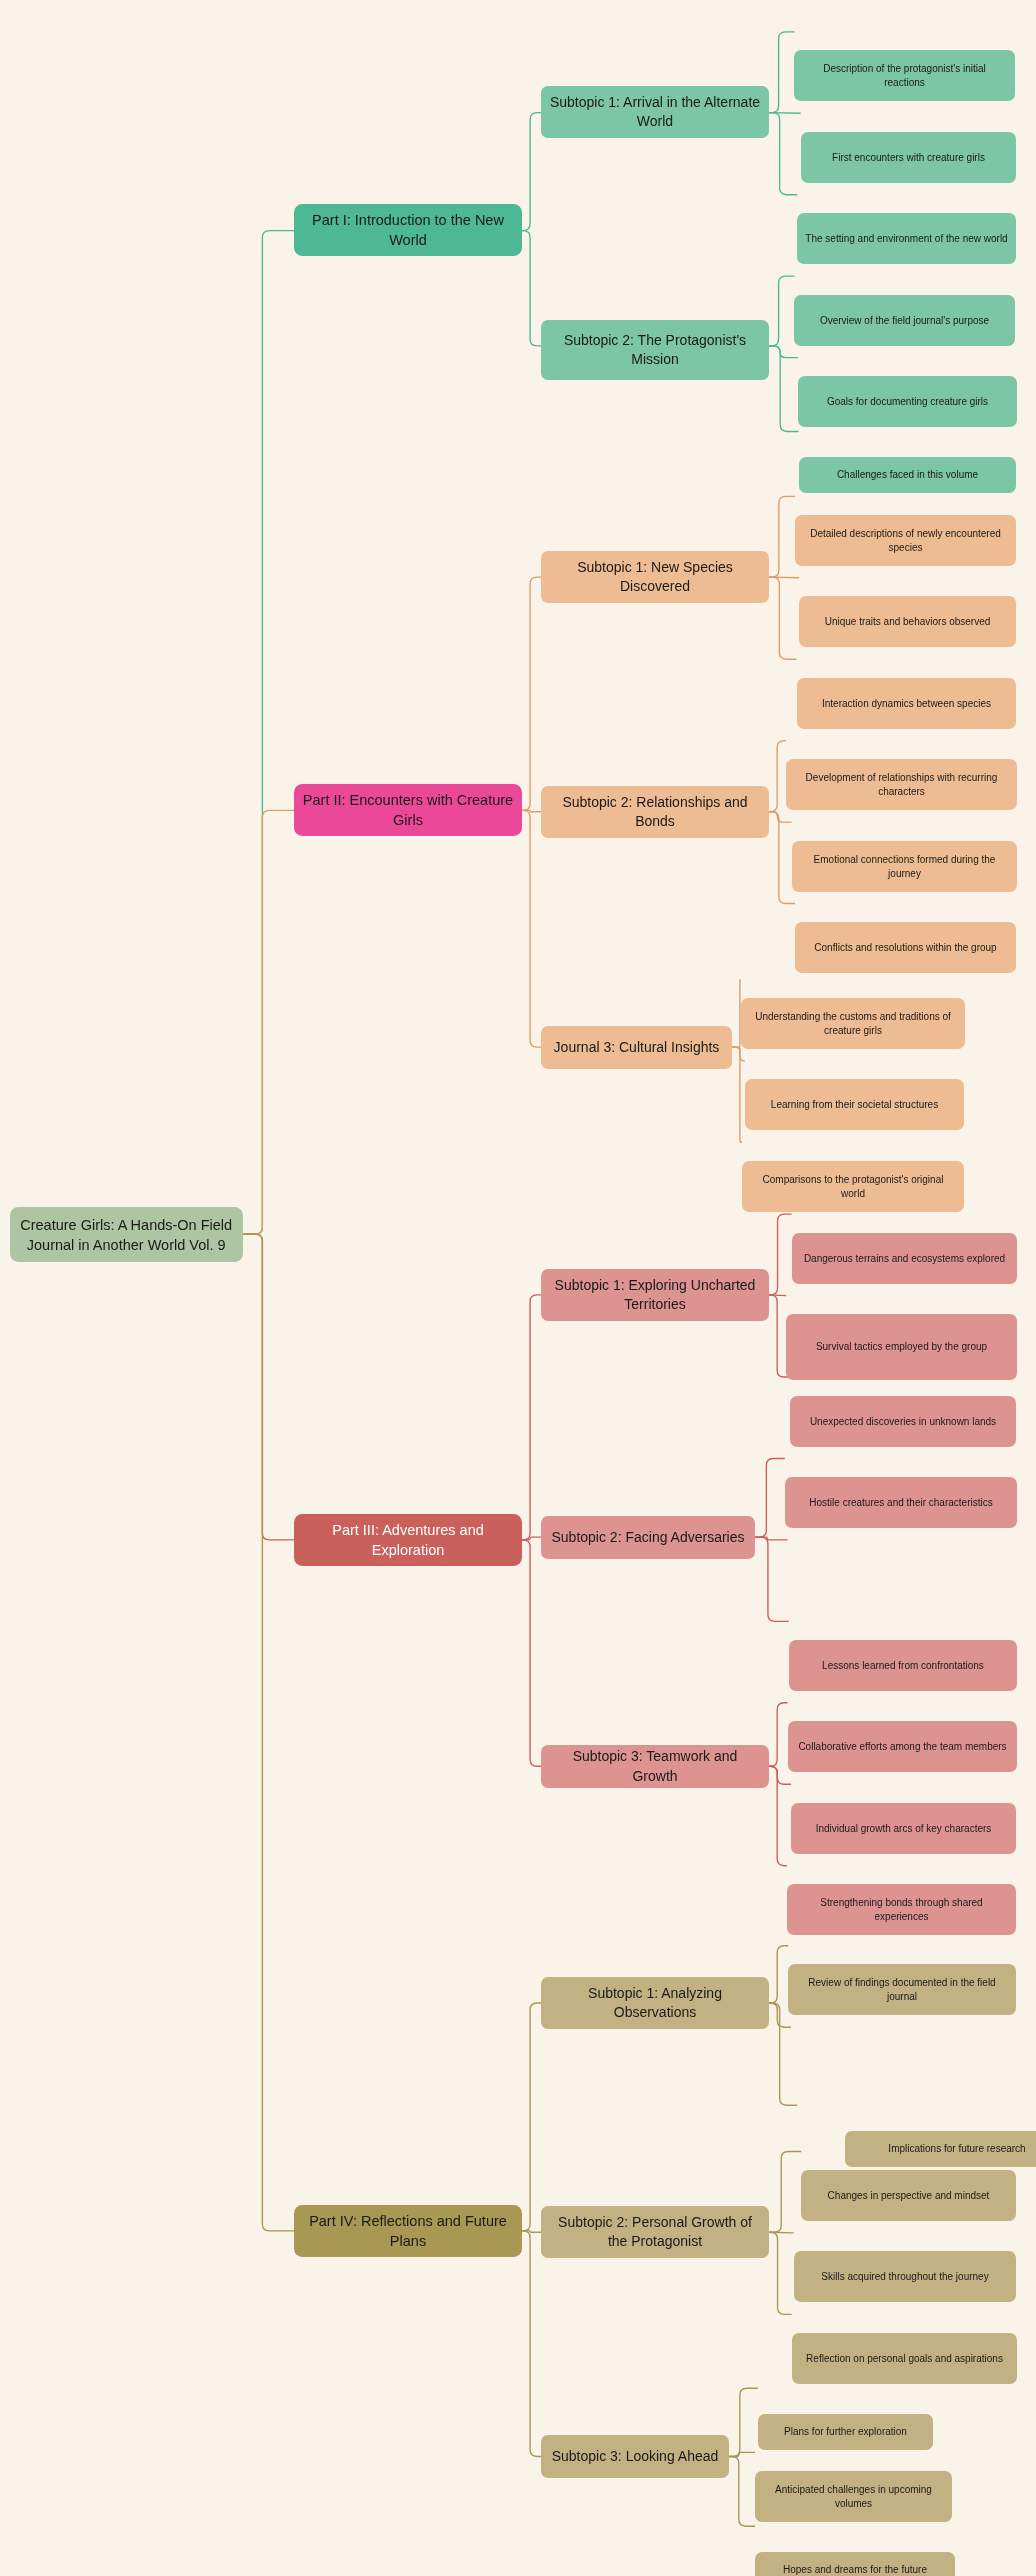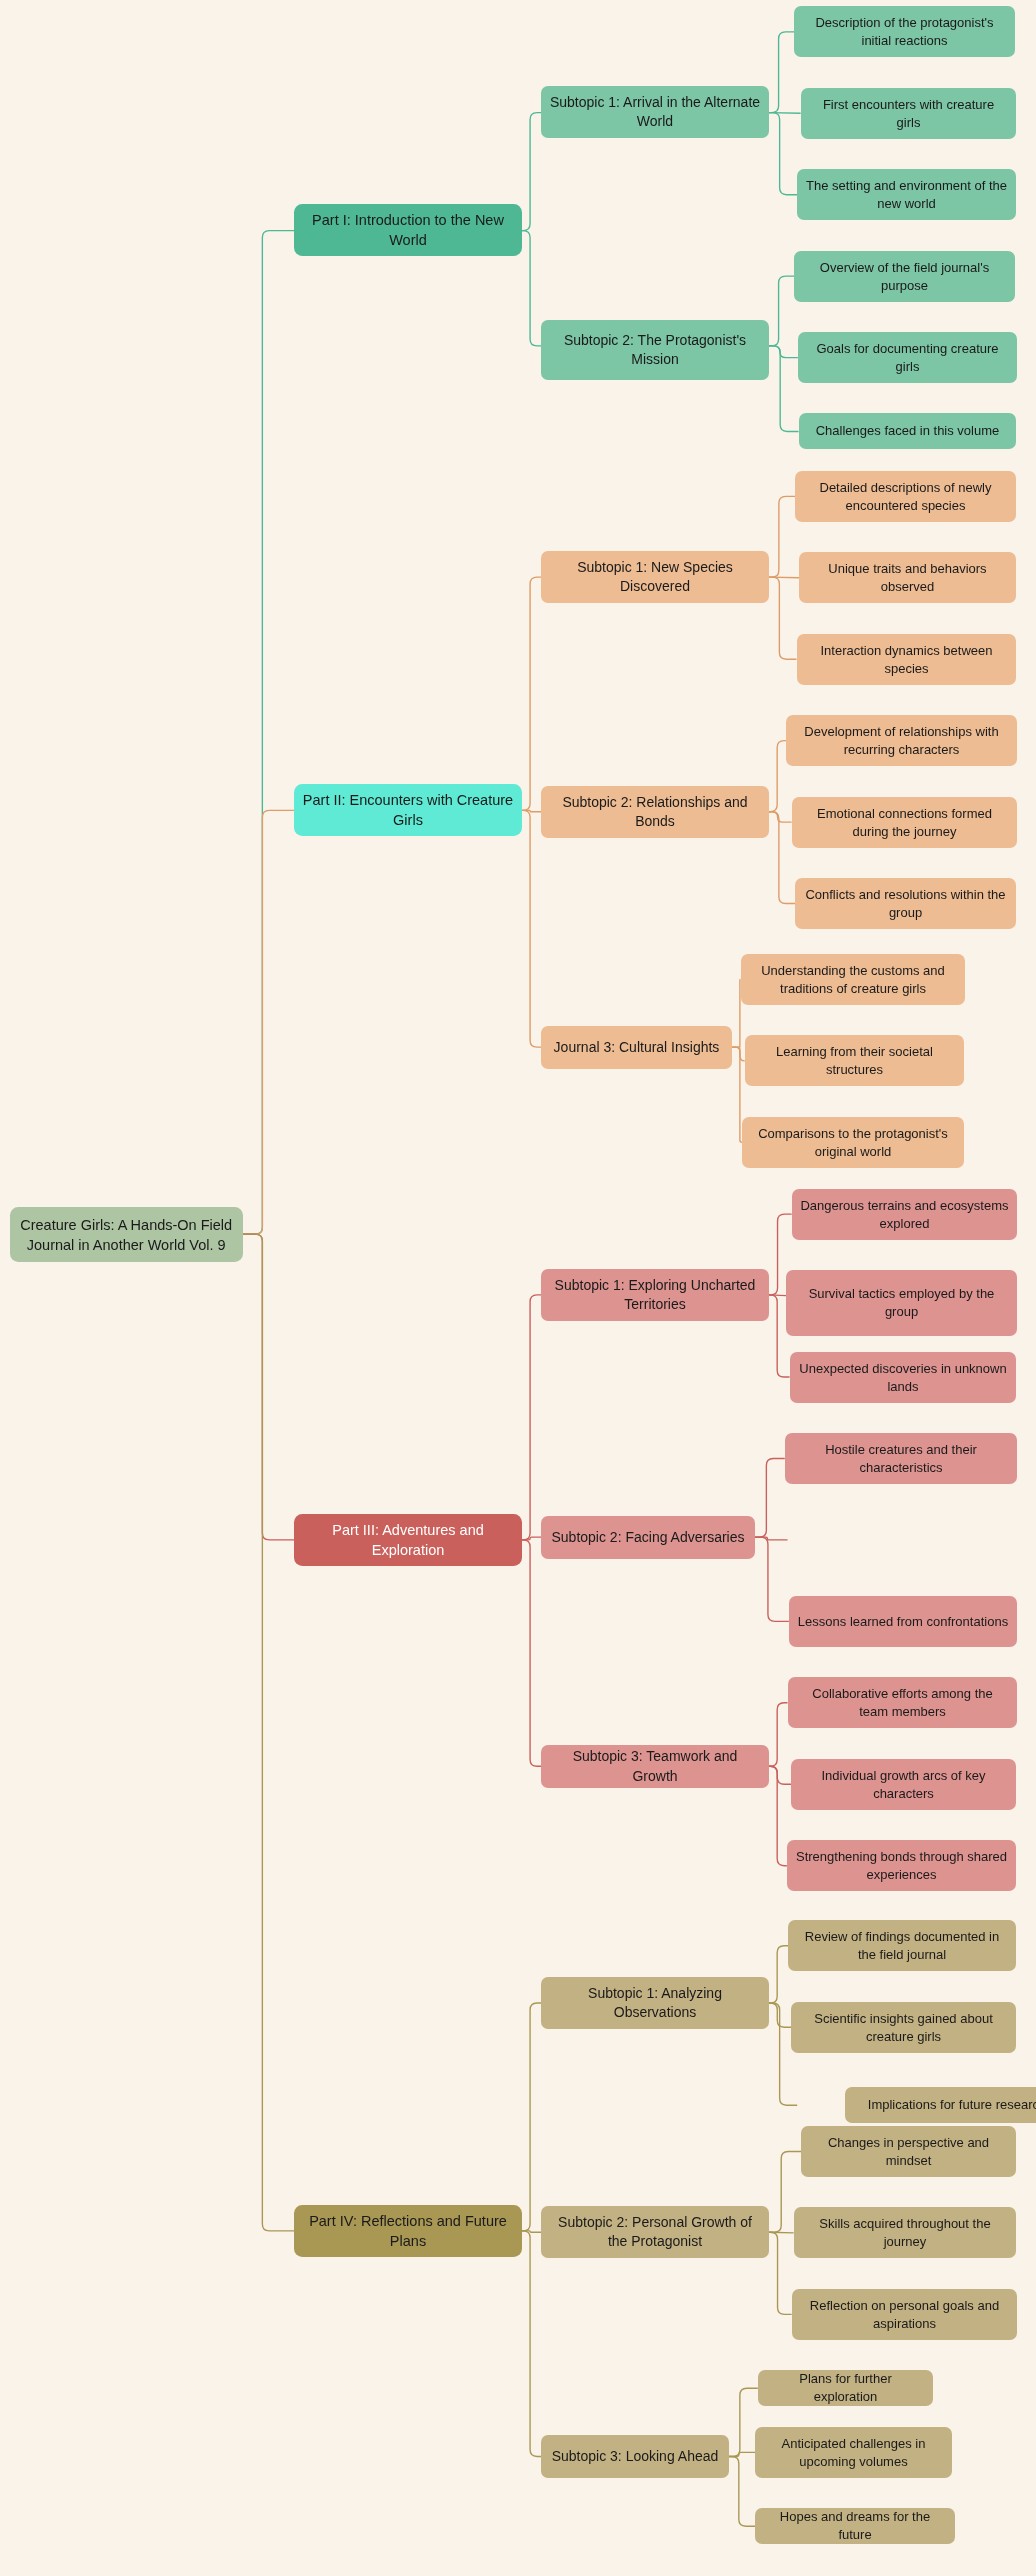--- a/index.html
+++ b/index.html
@@ -19,21 +19,21 @@
     text-align:center;
     border-radius:7px;
     color:#1a1a1a;
     line-height:1.38;
     padding:4.1px 8.3px;
     font-size:13px;
   }
   .node.level0{font-size:14.5px;border-radius:8.3px;}
   .node.level1{font-size:14.5px;border-radius:8.3px;}
   .node.level2{font-size:14px;}
-  .node.level3{font-size:13px;}
+  .node.level3{font-size:10px;margin-top:44px;}
 </style>
 </head>
 <body>
 
 <div id="canvas">
   <svg id="links" viewBox="0 0 1501 3732" width="1036" height="2576">
       <path d="M 352 1788 L 370.12 1788 Q 380.12 1788 380.12 1778 L 380.12 344 Q 380.12 334 390.12 334 L 426 334" fill="none" stroke="#4eb894" stroke-width="2"></path>
       <path d="M 756 334 L 758 334 Q 768 334 768 324 L 768 173 Q 768 163 778 163 L 784 163" fill="none" stroke="#4eb894" stroke-width="2"></path>
       <path d="M 1114 163 L 1118.06 163 Q 1128.06 163 1128.06 153 L 1128.06 56 Q 1128.06 46 1138.06 46 L 1151 46" fill="none" stroke="#4eb894" stroke-width="2"></path>
       <path d="M 1114 163 L 1160 164" fill="none" stroke="#4eb894" stroke-width="2"></path>
@@ -85,21 +85,21 @@
 <div class="node level0" style="left: 9.7px; top: 1207px; width: 233px; height: 55px; background: rgb(174, 197, 164); color: rgb(26, 26, 26);">Creature Girls: A Hands-On Field Journal in Another World Vol. 9</div>
     <div class="node level1" style="left: 294px; top: 204px; width: 228px; height: 52px; background: rgb(78, 184, 148); color: rgb(26, 26, 26);">Part I: Introduction to the New World</div>
     <div class="node level2" style="left: 541px; top: 86px; width: 228px; height: 52px; background: rgb(124, 197, 165); color: rgb(26, 26, 26);">Subtopic 1: Arrival in the Alternate World</div>
     <div class="node level3" style="left: 794px; top: 6.2px; width: 221px; height: 51px; background: rgb(124, 197, 165); color: rgb(26, 26, 26);">Description of the protagonist's initial reactions</div>
     <div class="node level3" style="left: 801px; top: 88px; width: 215px; height: 51px; background: rgb(124, 197, 165); color: rgb(26, 26, 26);">First encounters with creature girls</div>
     <div class="node level3" style="left: 797px; top: 169px; width: 219px; height: 51px; background: rgb(124, 197, 165); color: rgb(26, 26, 26);">The setting and environment of the new world</div>
     <div class="node level2" style="left: 541px; top: 320px; width: 228px; height: 60px; background: rgb(124, 197, 165); color: rgb(26, 26, 26);">Subtopic 2: The Protagonist's Mission</div>
     <div class="node level3" style="left: 794px; top: 251px; width: 221px; height: 51px; background: rgb(124, 197, 165); color: rgb(26, 26, 26);">Overview of the field journal's purpose</div>
     <div class="node level3" style="left: 798px; top: 332px; width: 219px; height: 51px; background: rgb(124, 197, 165); color: rgb(26, 26, 26);">Goals for documenting creature girls</div>
     <div class="node level3" style="left: 799px; top: 413px; width: 217px; height: 36px; background: rgb(124, 197, 165); color: rgb(26, 26, 26);">Challenges faced in this volume</div>
-    <div class="node level1" style="left: 294px; top: 784px; width: 228px; height: 52px; background: #5eead4; color: rgb(26, 26, 26);">Part II: Encounters with Creature Girls</div>
+    <div class="node level1" style="left: 294px; top: 784px; width: 228px; height: 52px; background: #ec4899; color: rgb(26, 26, 26);">Part II: Encounters with Creature Girls</div>
     <div class="node level2" style="left: 541px; top: 551px; width: 228px; height: 52px; background: rgb(237, 188, 147); color: rgb(26, 26, 26);">Subtopic 1: New Species Discovered</div>
     <div class="node level3" style="left: 795px; top: 471px; width: 221px; height: 51px; background: rgb(237, 188, 147); color: rgb(26, 26, 26);">Detailed descriptions of newly encountered species</div>
     <div class="node level3" style="left: 799px; top: 552px; width: 217px; height: 51px; background: rgb(237, 188, 147); color: rgb(26, 26, 26);">Unique traits and behaviors observed</div>
     <div class="node level3" style="left: 797px; top: 634px; width: 219px; height: 51px; background: rgb(237, 188, 147); color: rgb(26, 26, 26);">Interaction dynamics between species</div>
     <div class="node level2" style="left: 541px; top: 786px; width: 228px; height: 52px; background: rgb(237, 188, 147); color: rgb(26, 26, 26);">Subtopic 2: Relationships and Bonds</div>
     <div class="node level3" style="left: 786px; top: 715px; width: 231px; height: 51px; background: rgb(237, 188, 147); color: rgb(26, 26, 26);">Development of relationships with recurring characters</div>
     <div class="node level3" style="left: 792px; top: 797px; width: 225px; height: 51px; background: rgb(237, 188, 147); color: rgb(26, 26, 26);">Emotional connections formed during the journey</div>
     <div class="node level3" style="left: 795px; top: 878px; width: 221px; height: 51px; background: rgb(237, 188, 147); color: rgb(26, 26, 26);">Conflicts and resolutions within the group</div>
     <div class="node level2" style="left: 541px; top: 1026px; width: 191px; height: 43px; background: rgb(237, 188, 147); color: rgb(26, 26, 26);">Journal 3: Cultural Insights</div>
     <div class="node level3" style="left: 741px; top: 954px; width: 224px; height: 51px; background: rgb(237, 188, 147); color: rgb(26, 26, 26);">Understanding the customs and traditions of creature girls</div>
@@ -113,21 +113,20 @@
     <div class="node level2" style="left: 541px; top: 1516px; width: 214px; height: 43px; background: rgb(221, 148, 144); color: rgb(26, 26, 26);">Subtopic 2: Facing Adversaries</div>
     <div class="node level3" style="left: 785px; top: 1433px; width: 232px; height: 51px; background: rgb(221, 148, 144); color: rgb(26, 26, 26);">Hostile creatures and their characteristics</div>
     <div class="node level3" style="left: 789px; top: 1596px; width: 228px; height: 51px; background: rgb(221, 148, 144); color: rgb(26, 26, 26);">Lessons learned from confrontations</div>
     <div class="node level2" style="left: 541px; top: 1745px; width: 228px; height: 43px; background: rgb(221, 148, 144); color: rgb(26, 26, 26);">Subtopic 3: Teamwork and Growth</div>
     <div class="node level3" style="left: 788px; top: 1677px; width: 229px; height: 51px; background: rgb(221, 148, 144); color: rgb(26, 26, 26);">Collaborative efforts among the team members</div>
     <div class="node level3" style="left: 791px; top: 1759px; width: 225px; height: 51px; background: rgb(221, 148, 144); color: rgb(26, 26, 26);">Individual growth arcs of key characters</div>
     <div class="node level3" style="left: 787px; top: 1840px; width: 229px; height: 51px; background: rgb(221, 148, 144); color: rgb(26, 26, 26);">Strengthening bonds through shared experiences</div>
     <div class="node level1" style="left: 294px; top: 2205px; width: 228px; height: 52px; background: rgb(169, 151, 84); color: rgb(26, 26, 26);">Part IV: Reflections and Future Plans</div>
     <div class="node level2" style="left: 541px; top: 1977px; width: 228px; height: 52px; background: rgb(194, 177, 131); color: rgb(26, 26, 26);">Subtopic 1: Analyzing Observations</div>
     <div class="node level3" style="left: 788px; top: 1920px; width: 228px; height: 51px; background: rgb(194, 177, 131); color: rgb(26, 26, 26);">Review of findings documented in the field journal</div>
-    <div class="node level3" style="left: 791px; top: 2002px; width: 225px; height: 51px; background: rgb(194, 177, 131); color: rgb(26, 26, 26);">Scientific insights gained about creature girls</div>
     <div class="node level3" style="left: 845px; top: 2087px; width: 224px; height: 36px; background: rgb(194, 177, 131); color: rgb(26, 26, 26);">Implications for future research</div>
     <div class="node level2" style="left: 541px; top: 2206px; width: 228px; height: 52px; background: rgb(194, 177, 131); color: rgb(26, 26, 26);">Subtopic 2: Personal Growth of the Protagonist</div>
     <div class="node level3" style="left: 801px; top: 2126px; width: 215px; height: 51px; background: rgb(194, 177, 131); color: rgb(26, 26, 26);">Changes in perspective and mindset</div>
     <div class="node level3" style="left: 794px; top: 2207px; width: 222px; height: 51px; background: rgb(194, 177, 131); color: rgb(26, 26, 26);">Skills acquired throughout the journey</div>
     <div class="node level3" style="left: 792px; top: 2289px; width: 225px; height: 51px; background: rgb(194, 177, 131); color: rgb(26, 26, 26);">Reflection on personal goals and aspirations</div>
     <div class="node level2" style="left: 541px; top: 2435px; width: 188px; height: 43px; background: rgb(194, 177, 131); color: rgb(26, 26, 26);">Subtopic 3: Looking Ahead</div>
     <div class="node level3" style="left: 758px; top: 2370px; width: 175px; height: 36px; background: rgb(194, 177, 131); color: rgb(26, 26, 26);">Plans for further exploration</div>
     <div class="node level3" style="left: 755px; top: 2427px; width: 197px; height: 51px; background: rgb(194, 177, 131); color: rgb(26, 26, 26);">Anticipated challenges in upcoming volumes</div>
     <div class="node level3" style="left: 755px; top: 2508px; width: 200px; height: 36px; background: rgb(194, 177, 131); color: rgb(26, 26, 26);">Hopes and dreams for the future</div>
   </div>

